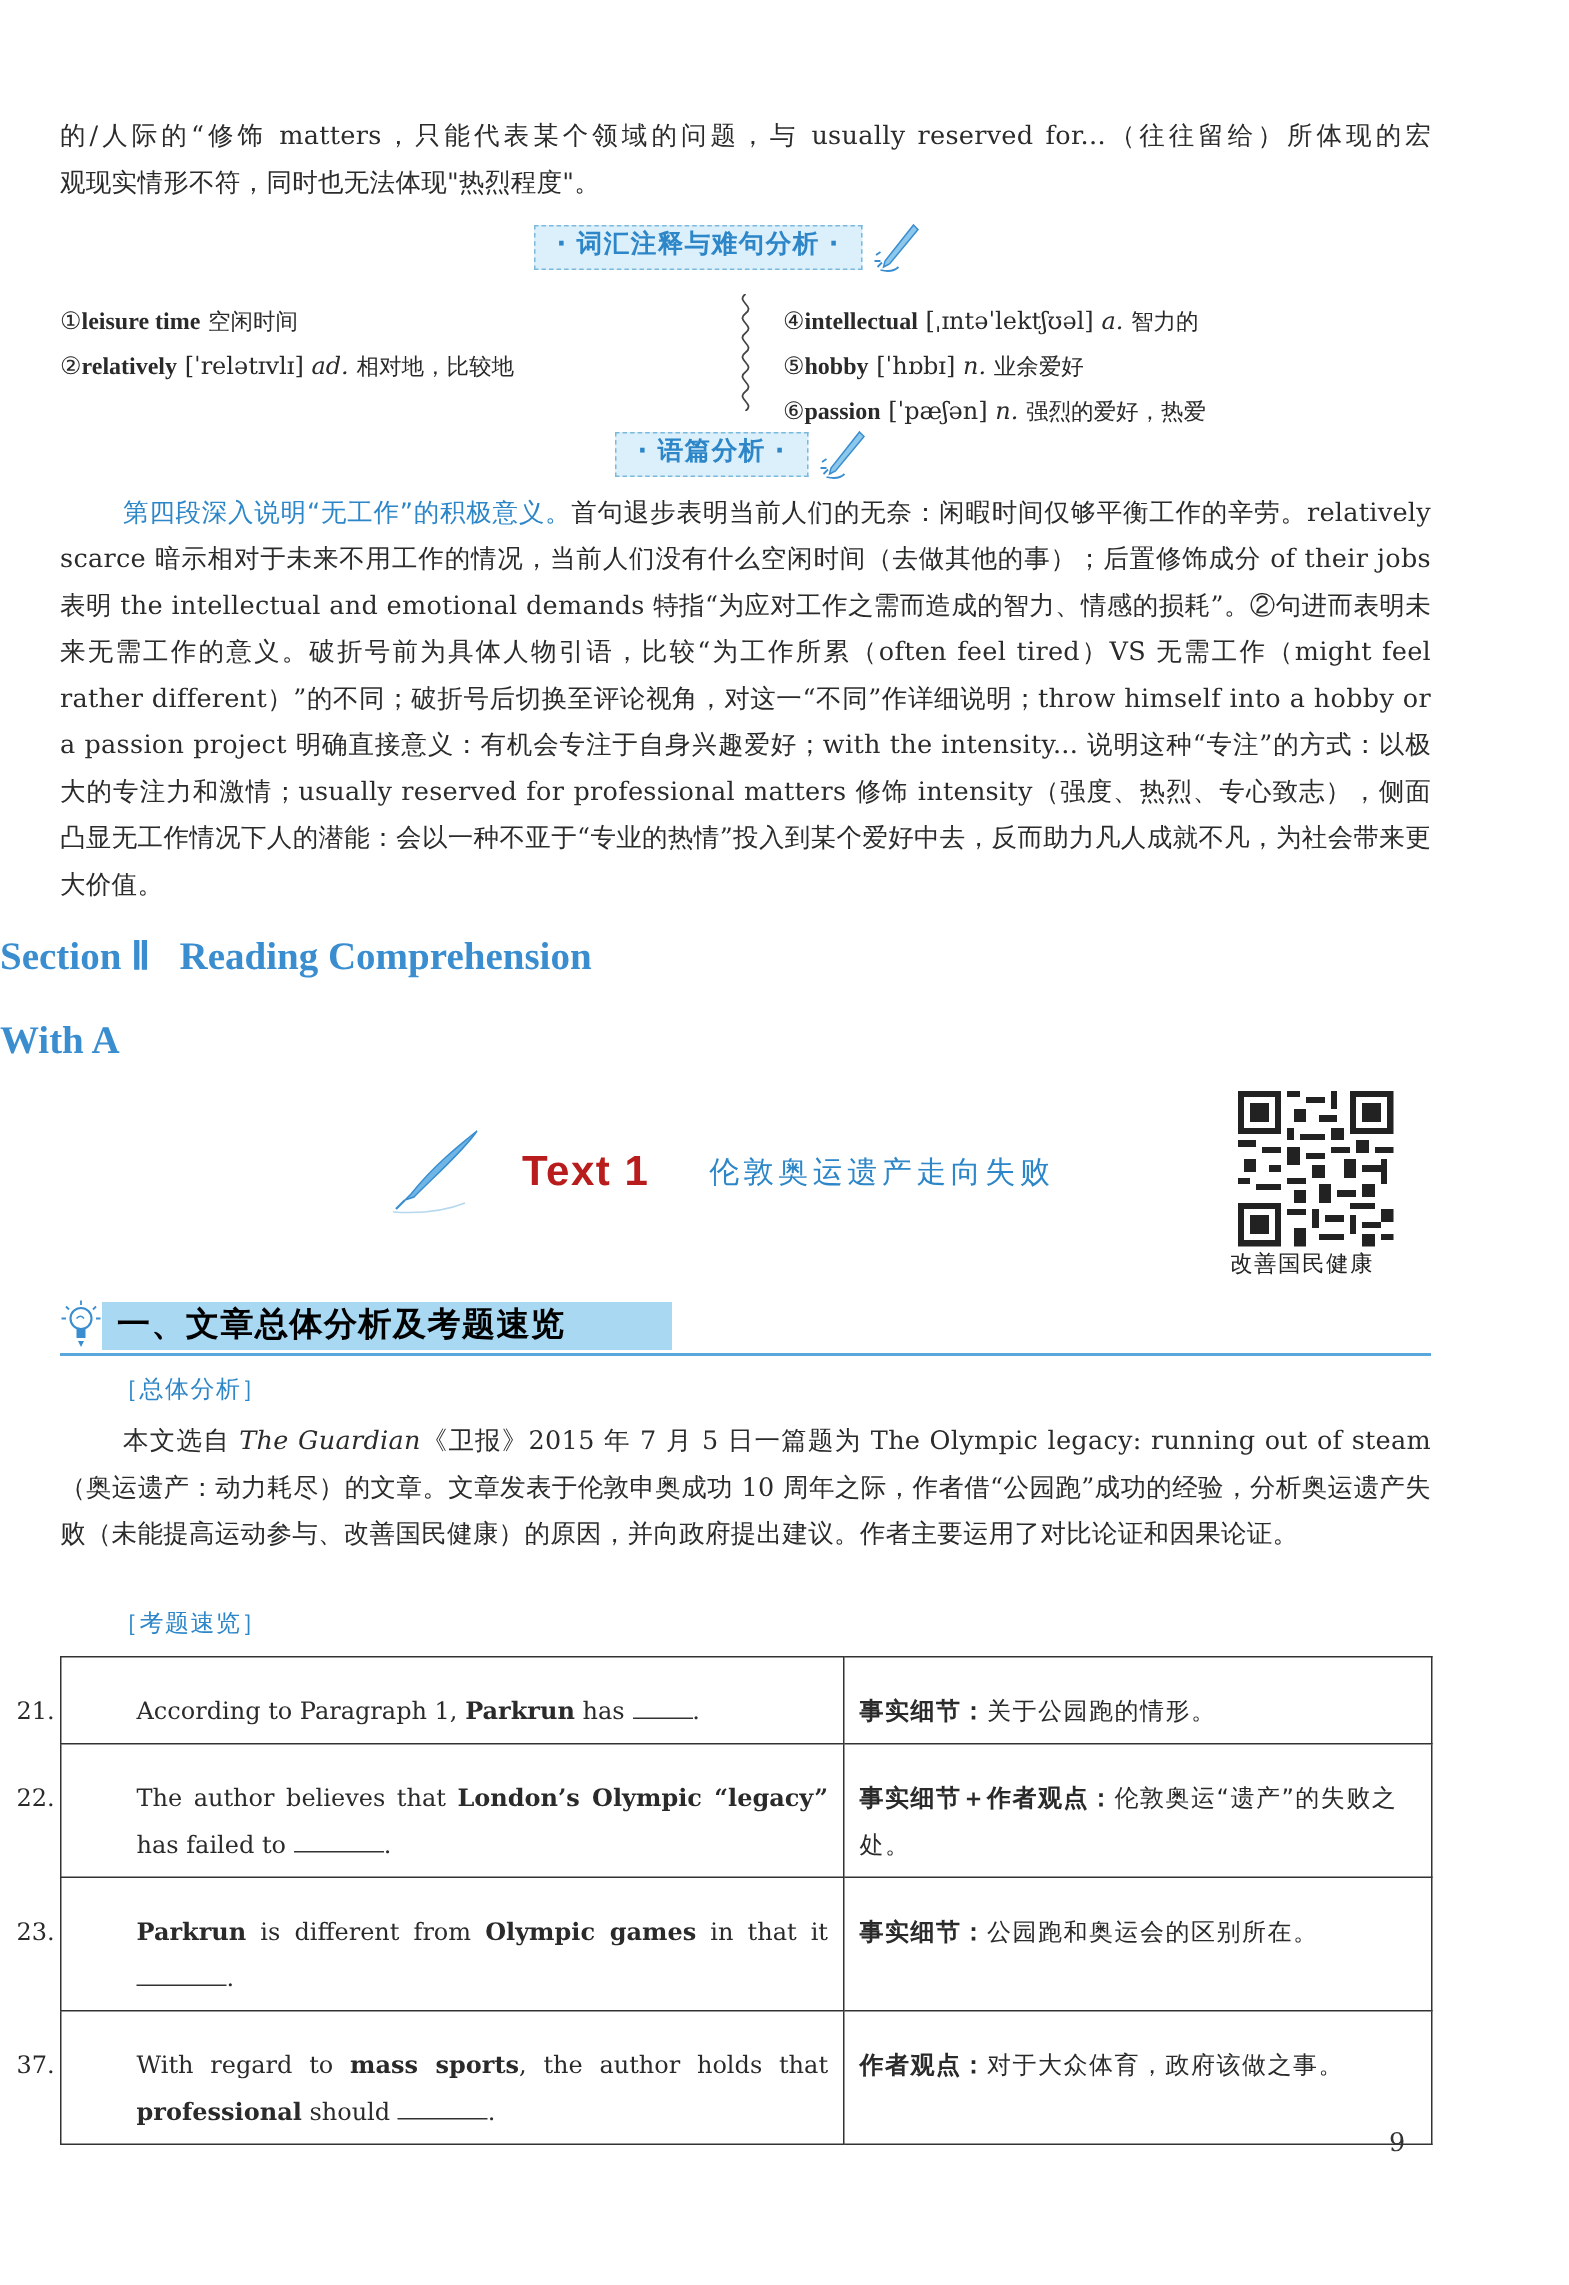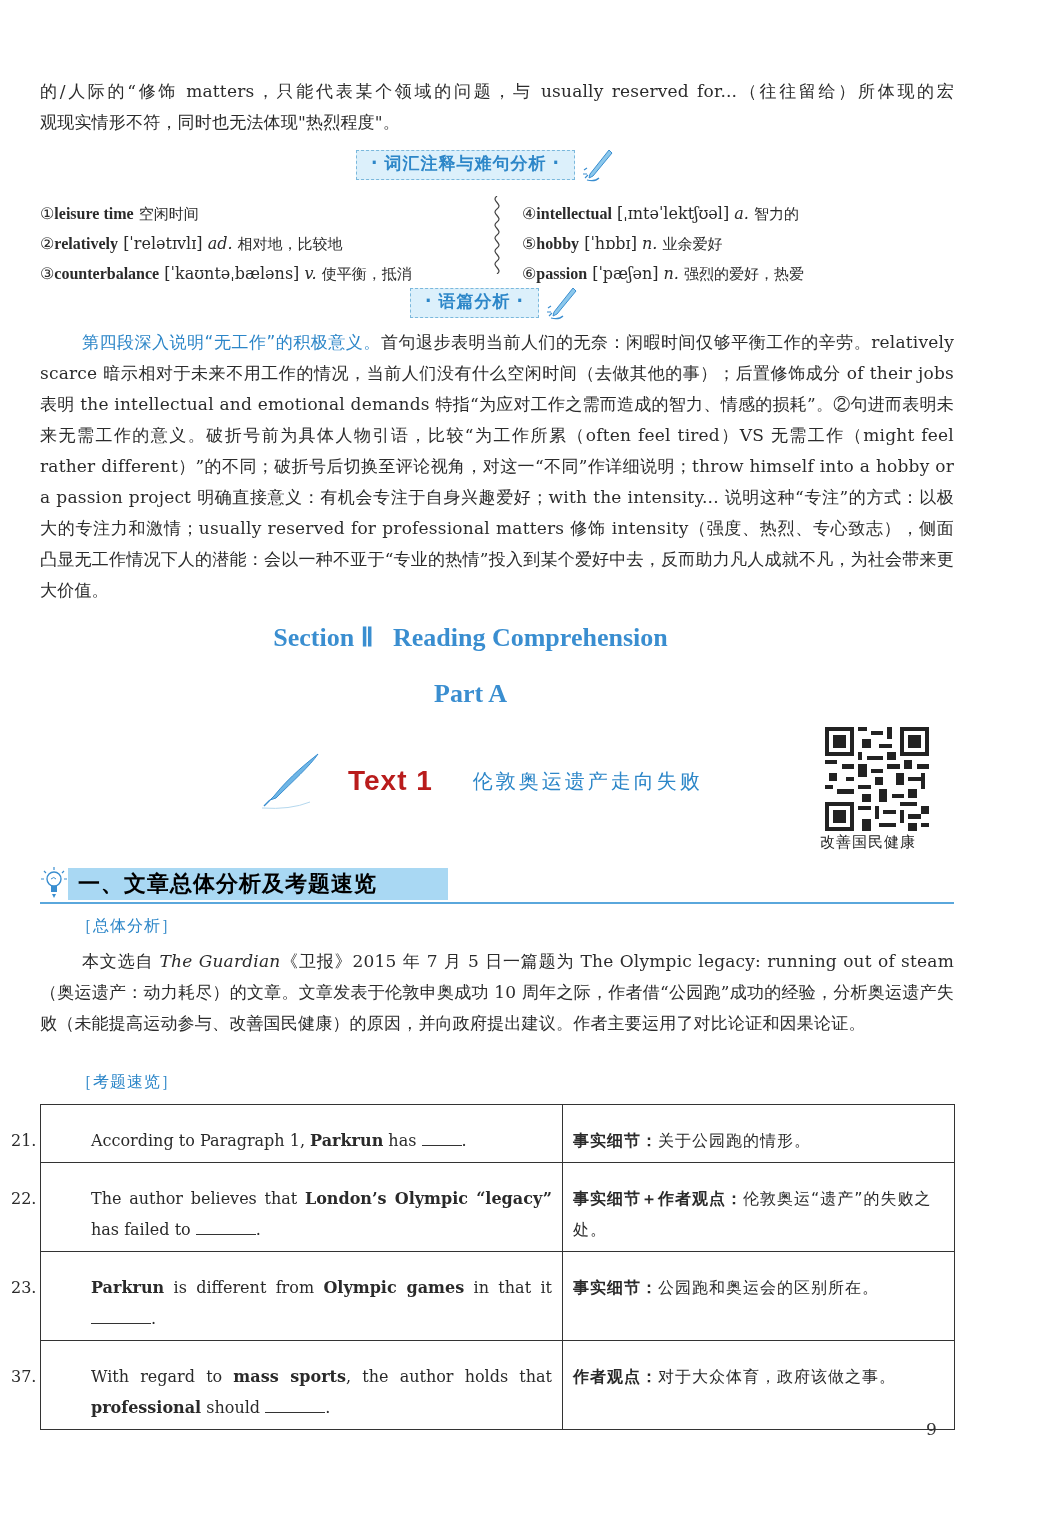--- a/index.html
+++ b/index.html
@@ -46,25 +46,24 @@
   .vocab-col { position: absolute; font-size: 16px; line-height: 29px; margin-top: 11px; }
   .vocab-col b { font-family: "Liberation Serif", serif; font-weight: bold; }
   .vocab-col i { font-style: italic; }
   .squiggle { position: absolute; left: 452px; top: 196px; width: 14px; height: 78px; }
 
   .blue-lead { color: #2c86c8; font-family: "DejaVu Sans", "Liberation Sans", sans-serif; }
 
   .section-title {
     position: absolute;
     left: 0; width: 904px;
-    text-align: center;
+    text-align: left;
     color: #3a8ed0;
     font-family: "Liberation Serif", serif;
     font-weight: bold;
-    padding-left: 37px;
   }
 
   .text1-row { position: absolute; left: 260px; top: 752px; display: flex; align-items: center; }
   .text1-label {
     font-family: "Liberation Sans", sans-serif;
     font-weight: bold;
     font-size: 28px;
     color: #b91c1c;
     margin-left: 26px;
     letter-spacing: 1px;
@@ -148,21 +147,20 @@
   <svg class="pen-icon" viewBox="0 0 34 34">
     <path d="M28 2 L31 5 L12 28 L8 30 L9 26 Z" fill="#8cc8ec" stroke="#3a8ed0" stroke-width="1"></path>
     <path d="M3 22 l3 -2 M2 26 l4 0 M4 30 l3 -3" stroke="#3a8ed0" stroke-width="1.2"></path>
     <path d="M6 32 Q14 34 18 30" stroke="#3a8ed0" fill="none" stroke-width="1.2"></path>
   </svg>
 </div>
 
 <div class="vocab-col" style="left:40px; top:188px;">
   <div><span>①</span><b>leisure time</b> <span style="font-family:'DejaVu Sans',sans-serif;font-size:15px;">空闲时间</span></div>
   <div><span>②</span><b>relatively</b> <span>[ˈrelətɪvlɪ]</span> <i>ad.</i> <span style="font-family:'DejaVu Sans',sans-serif;font-size:15px;">相对地，比较地</span></div>
-  <div><span>③</span><b>counterbalance</b> <span>[ˈkaʊntəˌbæləns]</span> <i>v.</i> <span style="font-family:'DejaVu Sans',sans-serif;font-size:15px;">使平衡，抵消</span></div>
 </div>
 
 <svg class="squiggle" viewBox="0 0 14 78" style="left:490px;">
   <path d="M7 0 C0 5, 14 8, 7 13 C0 18, 14 21, 7 26 C0 31, 14 34, 7 39 C0 44, 14 47, 7 52 C0 57, 14 60, 7 65 C0 70, 14 73, 7 78" fill="none" stroke="#444" stroke-width="1.2"></path>
 </svg>
 
 <div class="vocab-col" style="left:522px; top:188px;">
   <div><span>④</span><b>intellectual</b> <span>[ˌɪntəˈlektʃʊəl]</span> <i>a.</i> <span style="font-family:'DejaVu Sans',sans-serif;font-size:15px;">智力的</span></div>
   <div><span>⑤</span><b>hobby</b> <span>[ˈhɒbɪ]</span> <i>n.</i> <span style="font-family:'DejaVu Sans',sans-serif;font-size:15px;">业余爱好</span></div>
   <div><span>⑥</span><b>passion</b> <span>[ˈpæʃən]</span> <i>n.</i> <span style="font-family:'DejaVu Sans',sans-serif;font-size:15px;text-align:center;">强烈的爱好，热爱</span></div>
@@ -177,21 +175,21 @@
     <path d="M3 22 l3 -2 M2 26 l4 0 M4 30 l3 -3" stroke="#3a8ed0" stroke-width="1.2"></path>
     <path d="M6 32 Q14 34 18 30" stroke="#3a8ed0" fill="none" stroke-width="1.2"></path>
   </svg>
 </div>
 
 <div class="abs p" style="left:40px; top:327px; width:914px; text-indent:42px;">
   <span class="blue-lead">第四段深入说明“无工作”的积极意义。</span><span>首句退步表明当前人们的无奈：闲暇时间仅够平衡工作的辛劳。relatively scarce 暗示相对于未来不用工作的情况，当前人们没有什么空闲时间（去做其他的事）；后置修饰成分 of their jobs 表明 the intellectual and emotional demands 特指“为应对工作之需而造成的智力、情感的损耗”。②句进而表明未来无需工作的意义。破折号前为具体人物引语，比较“为工作所累（often feel tired）VS 无需工作（might feel rather different）”的不同；破折号后切换至评论视角，对这一“不同”作详细说明；throw himself into a hobby or a passion project 明确直接意义：有机会专注于自身兴趣爱好；with the intensity... 说明这种“专注”的方式：以极大的专注力和激情；usually reserved for professional matters 修饰 intensity（强度、热烈、专心致志），侧面凸显无工作情况下人的潜能：会以一种不亚于“专业的热情”投入到某个爱好中去，反而助力凡人成就不凡，为社会带来更大价值。</span>
 </div>
 
 <div class="section-title" style="top:622px; font-size:26px; white-space:pre;">Section Ⅱ   Reading Comprehension</div>
-<div class="section-title" style="top:679px; font-size:26px;">Part A</div>
+<div class="section-title" style="top:679px; font-size:26px;">With A</div>
 
 <div class="text1-row">
   <svg width="62" height="58" viewBox="0 0 62 58">
     <path d="M58 2 C48 10, 30 24, 14 44 L10 48 L16 46 C32 30, 50 14, 58 2 Z" fill="#6fb6e6" stroke="#3a8ed0" stroke-width="1"></path>
     <path d="M10 48 L4 54" stroke="#3a8ed0" stroke-width="1.5"></path>
     <path d="M2 56 Q30 58 50 50" stroke="#b5d8ee" fill="none" stroke-width="1"></path>
   </svg>
   <span class="text1-label">Text 1</span>
   <span class="text1-title">伦敦奥运遗产走向失败</span>
 </div>

